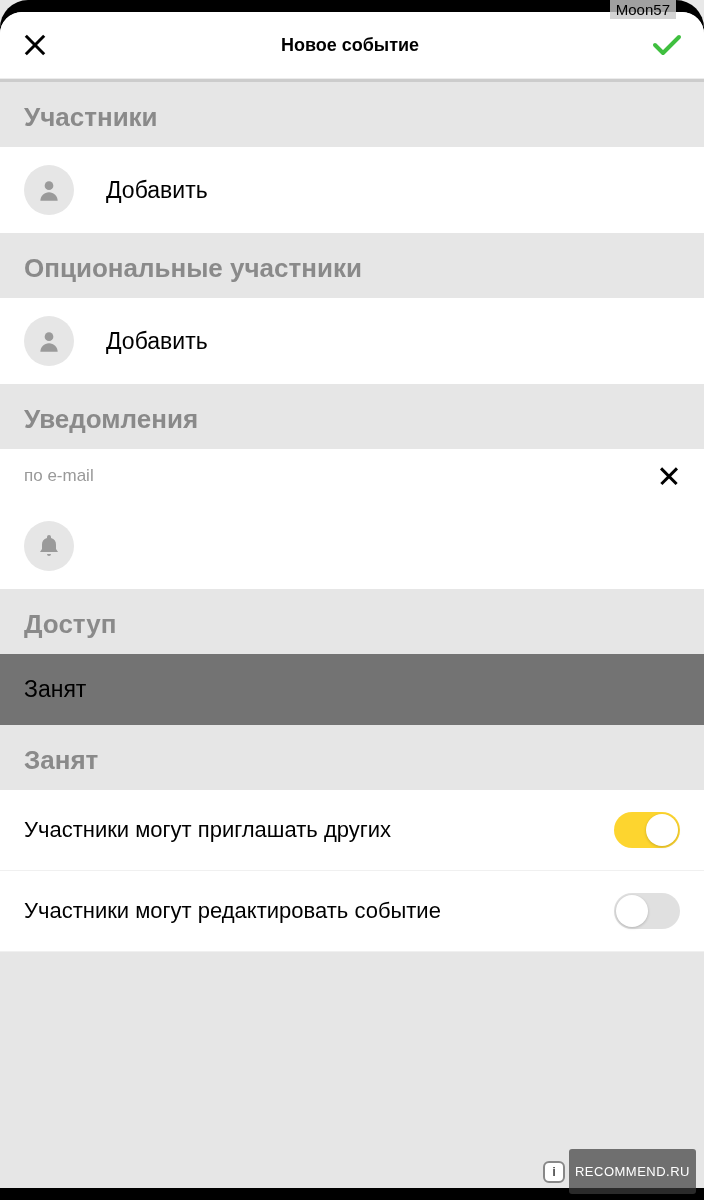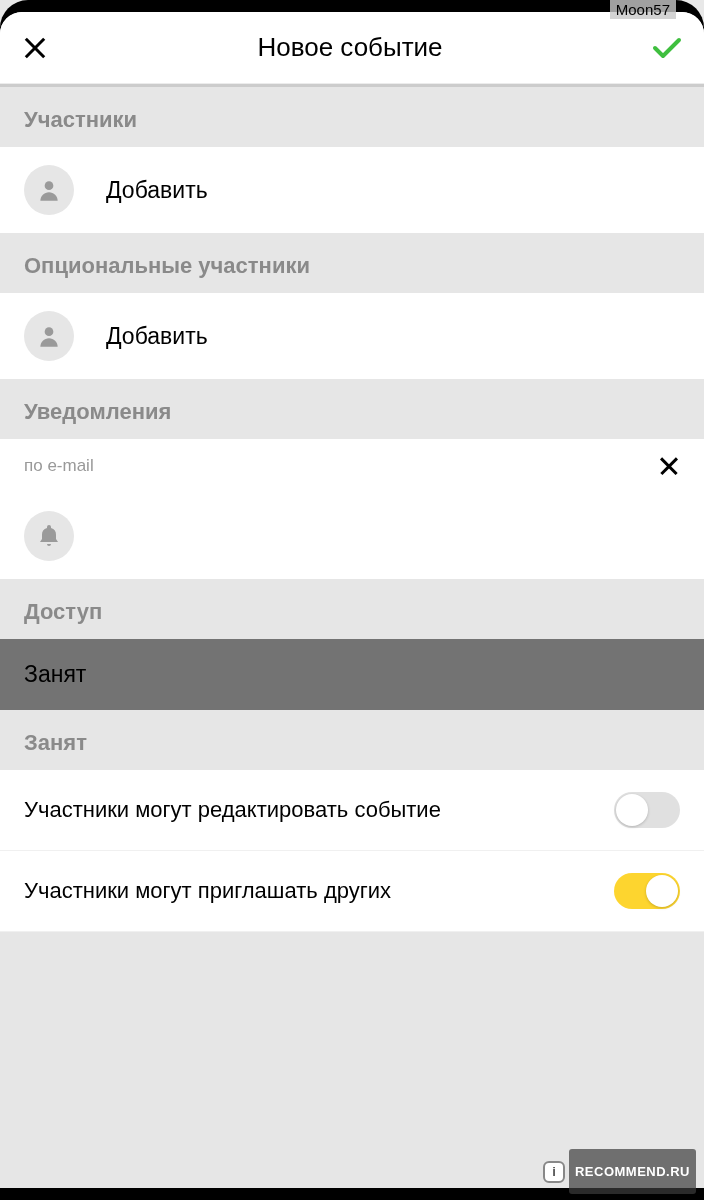--- a/index.html
+++ b/index.html
@@ -5,32 +5,32 @@
 * { margin: 0; padding: 0; box-sizing: border-box; font-family: -apple-system, BlinkMacSystemFont, "Segoe UI", Arial, sans-serif; }
 body { background: #e8e8e8; width: 704px; height: 1200px; overflow: hidden; position: relative; }
 
 .notch-label { position: absolute; top: 0; right: 28px; font-size: 15px; color: #000; background: rgba(200,200,200,0.8); padding: 1px 6px; z-index: 10; }
 
 .phone-frame { background: #000; width: 704px; height: 1200px; border-radius: 28px 28px 0 0; padding-top: 12px; position: relative; }
 
 .app { background: #fff; width: 100%; height: calc(100% - 12px); border-radius: 22px 22px 0 0; overflow: hidden; display: flex; flex-direction: column; }
 
 .header { display: flex; align-items: center; justify-content: space-between; padding: 20px 22px; background: #fff; border-bottom: 1px solid #ececec; }
-.header-title { font-size: 26px; font-weight: 400; color: #000; }
+.header-title { font-size: 18px; font-weight: 700; color: #000; }
 .x-icon { width: 26px; height: 26px; }
 .x-icon::before, .x-icon::after { content:""; position:absolute; width:26px; height:3px; background:#000; top:50%; left:0; transform-origin:center; }
 .x-icon { position: relative; }
 .x-icon::before { transform: translateY(-50%) rotate(45deg); }
 .x-icon::after { transform: translateY(-50%) rotate(-45deg); }
 .check-icon { width: 30px; height: 22px; position:relative; }
 .check-icon svg { width:30px; height:22px; }
 
 .content { flex:1; overflow-y:auto; background:#e6e6e6; }
 
-.section-header { padding: 20px 24px 14px; color:#8a8a8a; font-size: 22px; font-weight:600; background:#e6e6e6; }
+.section-header { padding: 20px 24px 14px; color:#8a8a8a; font-size: 26px; font-weight:600; background:#e6e6e6; }
 
 .row { background:#fff; padding: 18px 24px; display:flex; align-items:center; gap:32px; }
 
 .avatar-circle { width:50px; height:50px; border-radius:50%; background:#e6e6e6; display:flex; align-items:center; justify-content:center; flex-shrink:0; }
 .avatar-circle svg { width:26px; height:26px; fill:#9a9a9a; }
 
 .bell-circle { width:50px; height:50px; border-radius:50%; background:#e6e6e6; display:flex; align-items:center; justify-content:center; flex-shrink:0; }
 .bell-circle svg { width:24px; height:26px; fill:#9a9a9a; }
 
 .row-label { font-size: 23px; color:#000; font-weight:400; }
@@ -51,21 +51,21 @@
 .access-label { font-size: 22px; color:#000; flex:1; }
 
 .toggle { width:66px; height:36px; border-radius:18px; position:relative; flex-shrink:0; }
 .toggle-off { background:#e0e0e0; }
 .toggle-off .knob { position:absolute; left:2px; top:2px; width:32px; height:32px; border-radius:50%; background:#fff; box-shadow:0 1px 3px rgba(0,0,0,.2); }
 .toggle-on { background:#fdd52f; }
 .toggle-on .knob { position:absolute; right:2px; top:2px; width:32px; height:32px; border-radius:50%; background:#fff; box-shadow:0 1px 3px rgba(0,0,0,.2); }
 
 .watermark { position:absolute; bottom:6px; right:8px; display:flex; align-items:center; gap:4px; z-index:20; }
 .wm-badge { background:#fff; border:2px solid #888; border-radius:6px; width:22px; height:22px; display:flex; align-items:center; justify-content:center; font-weight:900; font-size:13px; color:#555; }
-.wm-text { background:rgba(60,60,60,.7); color:#fff; font-size:13px; padding:15px 6px; border-radius:3px; letter-spacing:.5px;font-weight:bold; }
+.wm-text { background:rgba(60,60,60,.7); color:#fff; font-size:13px; padding:15px 6px; border-radius:3px; letter-spacing:.5px; }
 
 .spacer-bar { height:3px; background:#ccc; }
 </style>
 </head>
 <body>
 
 <div class="notch-label">Moon57</div>
 
 <div class="phone-frame">
 <div class="app">
@@ -121,28 +121,28 @@
       </div>
     </div>
 
     <div class="section-header">Доступ</div>
     <div class="status-row">
       <div class="status-value">Занят</div>
     </div>
 
     <div class="section-header">Занят</div>
     <div class="access-row">
-      <div class="access-label">Участники могут редактировать событие</div>
-      <div class="toggle toggle-off">
+      <div class="access-label">Участники могут приглашать других</div>
+      <div class="toggle toggle-on">
             <div class="knob"></div>
           </div>
     </div>
     <div class="access-row">
-      <div class="access-label">Участники могут приглашать других</div>
-      <div class="toggle toggle-on">
+      <div class="access-label">Участники могут редактировать событие</div>
+      <div class="toggle toggle-off">
             <div class="knob"></div>
           </div>
     </div>
 
   </div>
 </div>
 </div>
 
 <div class="watermark">
   <div class="wm-badge">i</div>

